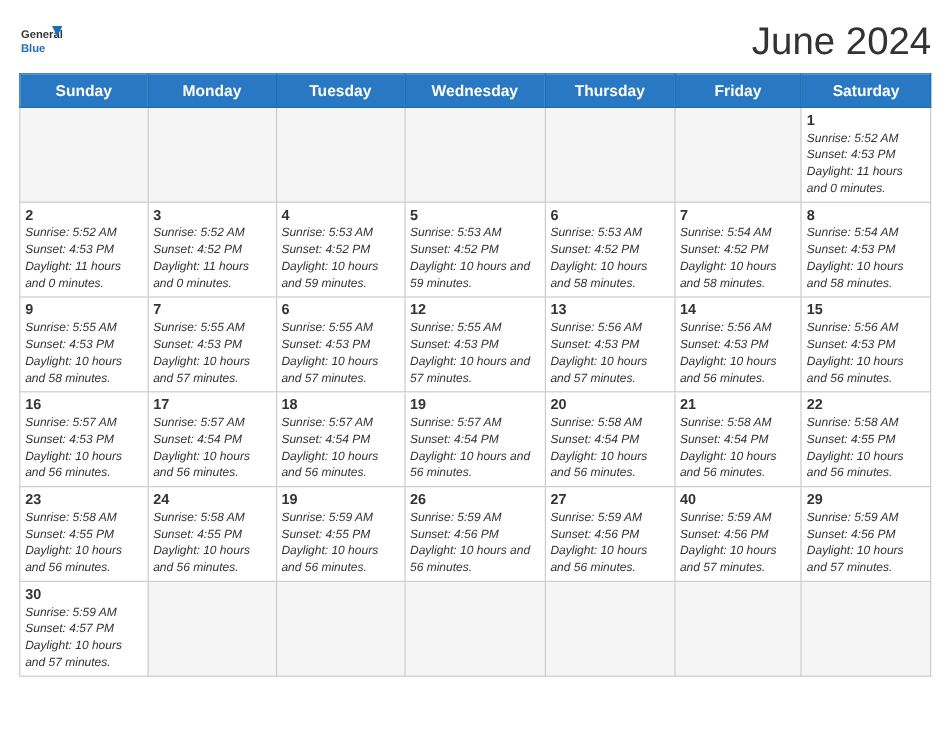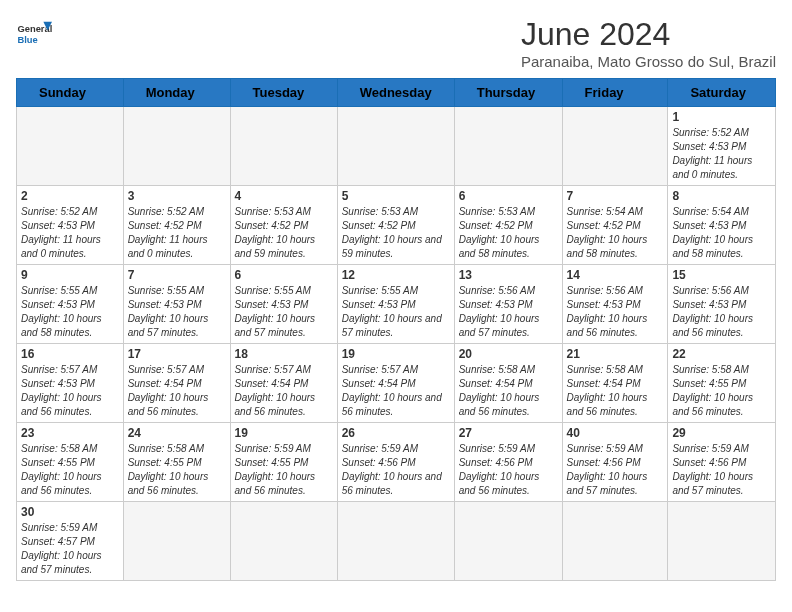--- a/index.html
+++ b/index.html
@@ -19,42 +19,43 @@
     .logo {
       display: flex;
       align-items: center;
       gap: 4px;
     }
     .logo-icon {
       width: 36px;
       height: 36px;
     }
     .title-area {
+      text-align: right;
     }
     .month-year {
       font-size: 32px;
       color: #333;
       font-weight: normal;
     }
     .location {
       font-size: 15px;
       color: #555;
     }
     .calendar {
       width: 100%;
       border-collapse: collapse;
       border: 1px solid #ccc;
     }
     .calendar th {
       background-color: #2878c3;
-      color: #000000;
+      color: #ffffff;
       padding: 6px 22px;
       font-size: 13px;
       font-weight: bold;
-      text-align: left;
+      text-align: center;
       border: 1px solid #1a6eb5;
     }
     .calendar td {
       vertical-align: top;
       border: 1px solid #ccc;
       padding: 3px 4px;
       font-size: 10.5px;
       color: #333;
       width: calc(100% / 7);
       min-height: 72px;
@@ -86,21 +87,20 @@
 <div class="header-area">
   <div class="logo">
     <svg class="logo-icon" viewBox="0 0 50 50">
       <text x="2" y="22" font-size="13" font-family="Arial" font-weight="bold" fill="#333">General</text>
       <text x="2" y="38" font-size="13" font-family="Arial" font-weight="bold" fill="#1a6eb5">Blue</text>
       <polygon points="38,8 50,8 44,20" fill="#1a6eb5"></polygon>
     </svg>
   </div>
   <div class="title-area">
     <div class="month-year">June 2024</div>
-    <div class="location">Paranaiba, Mato Grosso do Sul, Brazil</div>
   </div>
 </div>
 
 <table class="calendar">
   <thead>
     <tr>
     <th>Sunday</th>
         <th>Monday</th>
         <th>Tuesday</th>
         <th>Wednesday</th>

